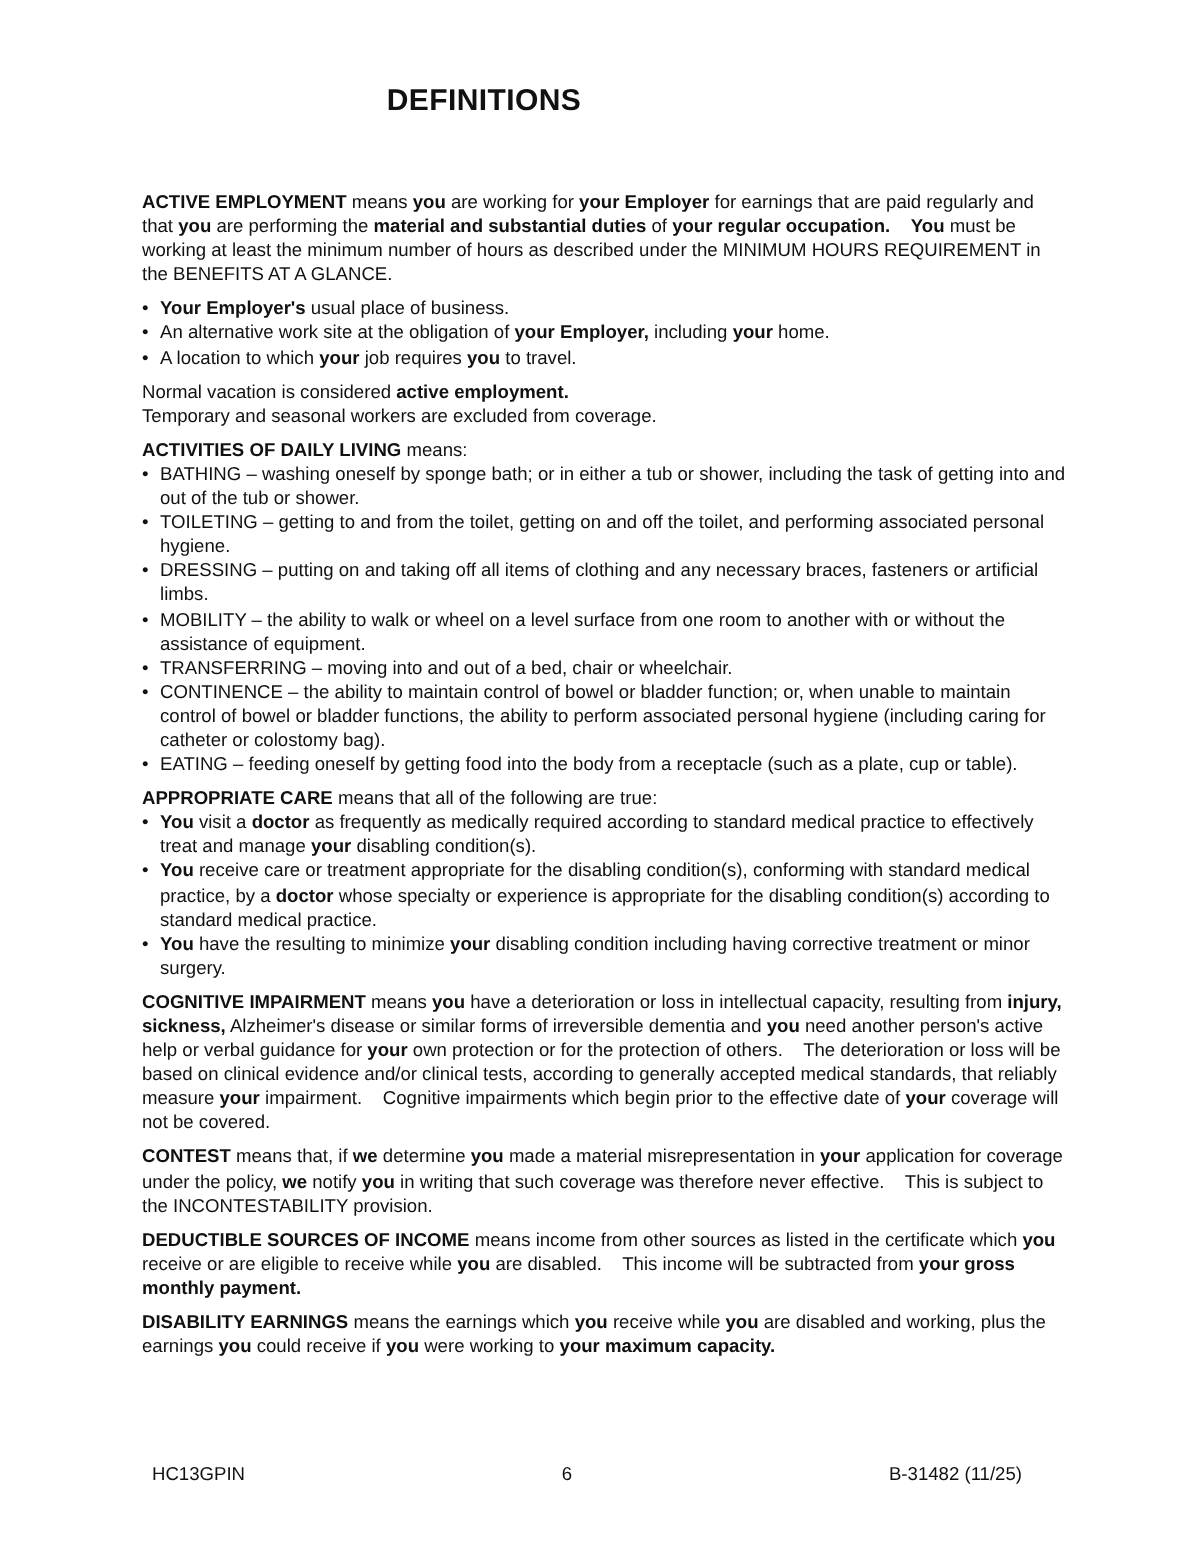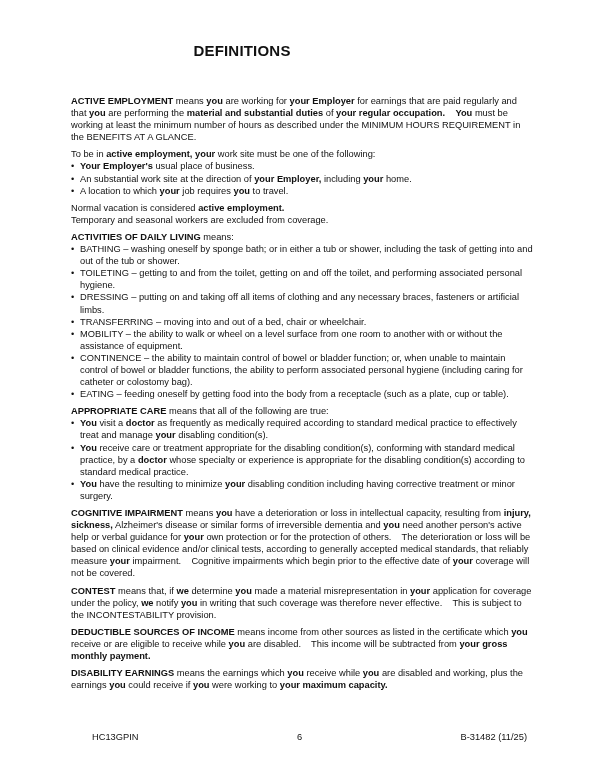--- a/index.html
+++ b/index.html
@@ -8,48 +8,47 @@
     .title { position: absolute; top: 42px; left: 0; width: 484px; text-align: center;
       font-weight: bold; font-size: 15px; letter-spacing: 0.2px; }
     .content { position: absolute; top: 95px; left: 71px; width: 462px;
       font-size: 9.3px; line-height: 12.1px; }
     .para { margin: 0 0 5px 0; }
     .para.tight { margin-bottom: 0; }
     ul { list-style: none; margin: 0 0 5px 0; padding: 0; }
     li { position: relative; padding-left: 9px; }
     li::before { content: "\2022"; position: absolute; left: 0; top: 0; }
     b { font-weight: bold; }
-    .footer { position: absolute; top: 732px; left: 92px; width: 435px;
+    .footer { position: absolute; top: 732px; left: 76px; width: 435px;
       font-size: 9.3px; display: flex; justify-content: space-between; }
   </style>
 </head>
 <body>
 
 <div class="title">DEFINITIONS</div>
 
 <div class="content" id="content">
     <div>
       <p class="para"><b>ACTIVE EMPLOYMENT</b><span> means </span><b>you</b><span> are working for </span><b>your Employer</b><span> for earnings that are paid regularly and that </span><b>you</b><span> are performing the </span><b>material and substantial duties</b><span> of </span><b>your regular occupation.</b><span>&nbsp;&nbsp;&nbsp; </span><b>You</b><span> must be working at least the minimum number of hours as described under the MINIMUM HOURS REQUIREMENT in the BENEFITS AT A GLANCE.</span></p>
-      <p class="para tight"><span>To be in </span><b>active employment, your</b><span> work site must be one of the following:</span></p>
       <ul>
         <li><b>Your Employer's</b><span> usual place of business.</span></li>
-        <li><span>An substantial work site at the direction of </span><b>your Employer,</b><span> including </span><b>your</b><span> home.</span></li>
+        <li><span>An alternative work site at the obligation of </span><b>your Employer,</b><span> including </span><b>your</b><span> home.</span></li>
         <li><span>A location to which </span><b>your</b><span> job requires </span><b>you</b><span> to travel.</span></li>
       </ul>
       <p class="para tight"><span>Normal vacation is considered </span><b>active employment.</b></p>
       <p class="para"><span>Temporary and seasonal workers are excluded from coverage.</span></p>
     </div>
     <div>
       <p class="para tight"><b>ACTIVITIES OF DAILY LIVING</b><span> means:</span></p>
       <ul>
         <li><span>BATHING – washing oneself by sponge bath; or in either a tub or shower, including the task of getting into and out of the tub or shower.</span></li>
         <li><span>TOILETING – getting to and from the toilet, getting on and off the toilet, and performing associated personal hygiene.</span></li>
         <li><span>DRESSING – putting on and taking off all items of clothing and any necessary braces, fasteners or artificial limbs.</span></li>
+        <li><span>MOBILITY – the ability to walk or wheel on a level surface from one room to another with or without the assistance of equipment.</span></li>
         <li><span>TRANSFERRING – moving into and out of a bed, chair or wheelchair.</span></li>
-        <li><span>MOBILITY – the ability to walk or wheel on a level surface from one room to another with or without the assistance of equipment.</span></li>
         <li><span>CONTINENCE – the ability to maintain control of bowel or bladder function; or, when unable to maintain control of bowel or bladder functions, the ability to perform associated personal hygiene (including caring for catheter or colostomy bag).</span></li>
         <li><span>EATING – feeding oneself by getting food into the body from a receptacle (such as a plate, cup or table).</span></li>
       </ul>
     </div>
     <div>
       <p class="para tight"><b>APPROPRIATE CARE</b><span> means that all of the following are true:</span></p>
       <ul>
         <li><b>You</b><span> visit a </span><b>doctor</b><span> as frequently as medically required according to standard medical practice to effectively treat and manage </span><b>your</b><span> disabling condition(s).</span></li>
         <li><b>You</b><span> receive care or treatment appropriate for the disabling condition(s), conforming with standard medical practice, by a </span><b>doctor</b><span> whose specialty or experience is appropriate for the disabling condition(s) according to standard medical practice.</span></li>
         <li><b>You</b><span> have the resulting to minimize </span><b>your</b><span> disabling condition including having corrective treatment or minor surgery.</span></li>

